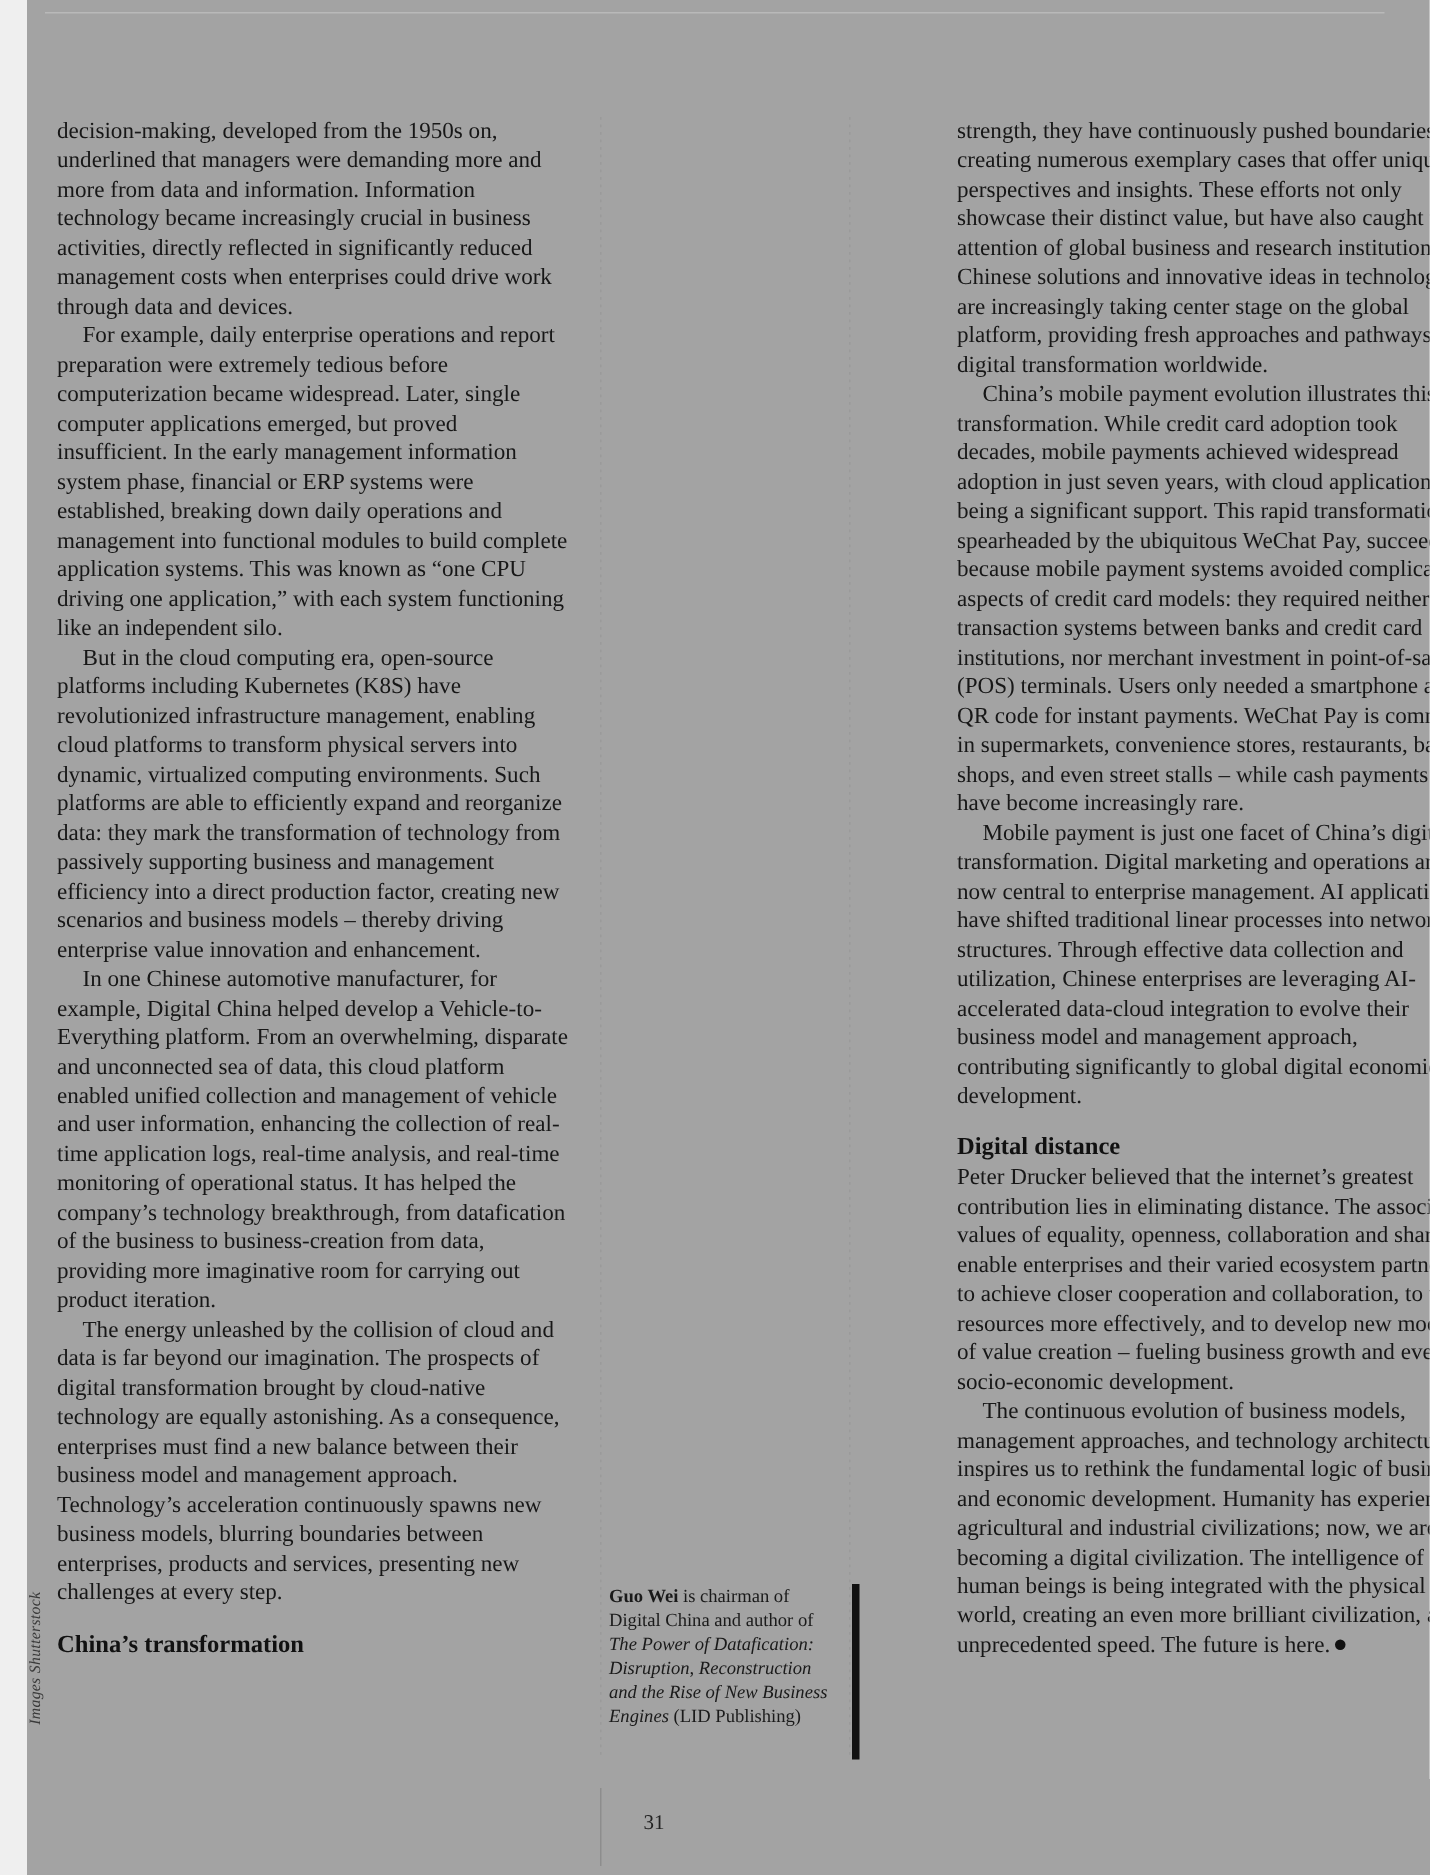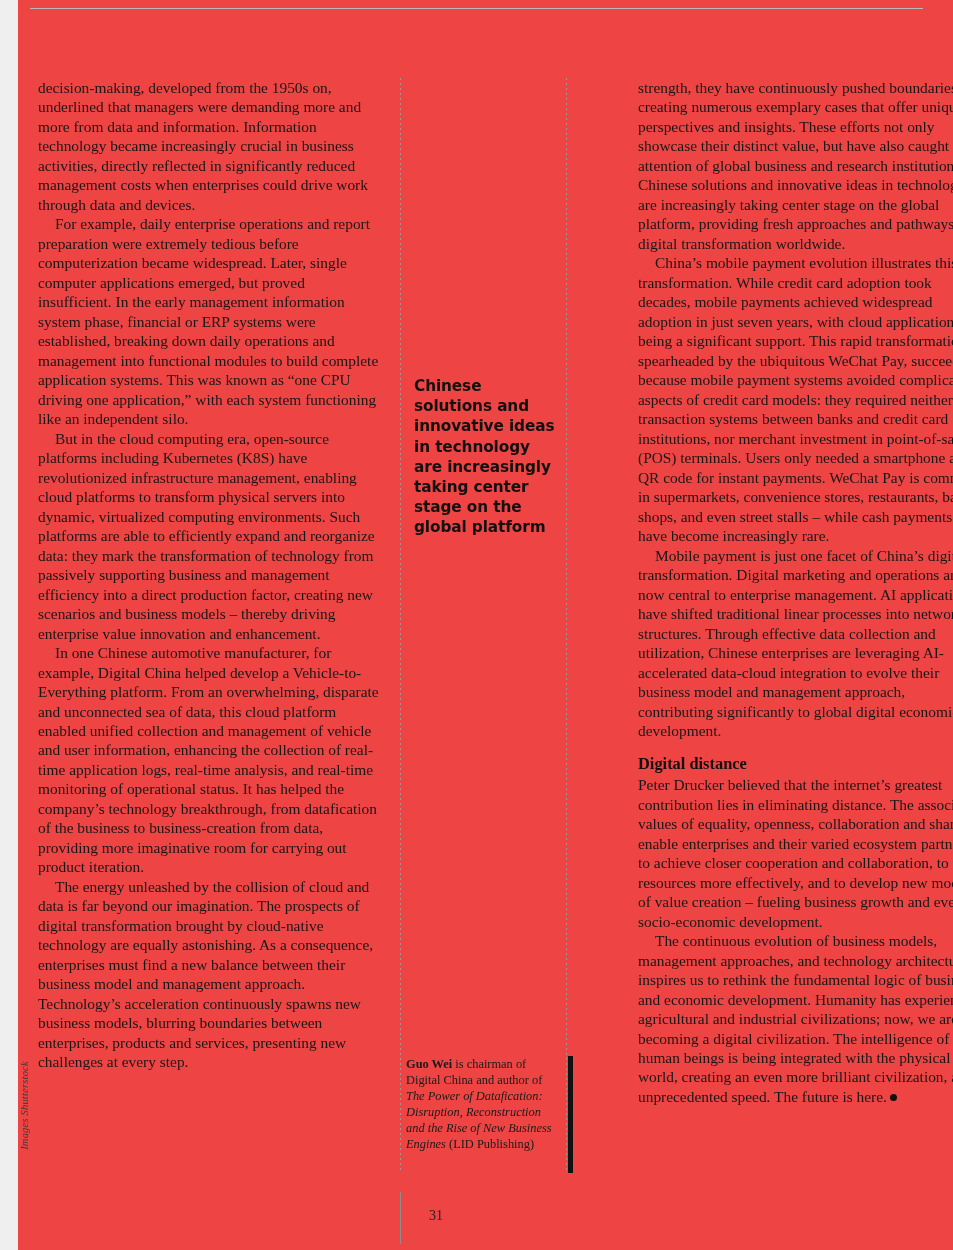--- a/index.html
+++ b/index.html
@@ -13,21 +13,21 @@
     font-family: "Liberation Serif", serif;
     color: #1a1a1a;
     position: relative;
     overflow: hidden;
   }
   .page {
     position: absolute;
     left: 0; top: 0;
     width: 953px;
     height: 1250px;
-    background: #ef4444;
+    background: #a3a3a3;
   }
   .top-rule {
     position: absolute;
     left: 30px;
     top: 8px;
     width: 893px;
     height: 1px;
     background: #b9b9b9;
   }
   .left-edge-bar {
@@ -175,26 +175,26 @@
   <div class="left-edge-bar"></div>
 
   <div class="credit">Images Shutterstock</div>
 
   <div class="col col-left">
     <p>decision-making, developed from the 1950s on, underlined that managers were demanding more and more from data and information. Information technology became increasingly crucial in business activities, directly reflected in significantly reduced management costs when enterprises could drive work through data and devices.</p>
     <p>For example, daily enterprise operations and report preparation were extremely tedious before computerization became widespread. Later, single computer applications emerged, but proved insufficient. In the early management information system phase, financial or ERP systems were established, breaking down daily operations and management into functional modules to build complete application systems. This was known as “one CPU driving one application,” with each system functioning like an independent silo.</p>
     <p>But in the cloud computing era, open-source platforms including Kubernetes (K8S) have revolutionized infrastructure management, enabling cloud platforms to transform physical servers into dynamic, virtualized computing environments. Such platforms are able to efficiently expand and reorganize data: they mark the transformation of technology from passively supporting business and management efficiency into a direct production factor, creating new scenarios and business models – thereby driving enterprise value innovation and enhancement.</p>
     <p>In one Chinese automotive manufacturer, for example, Digital China helped develop a Vehicle-to-Everything platform. From an overwhelming, disparate and unconnected sea of data, this cloud platform enabled unified collection and management of vehicle and user information, enhancing the collection of real-time application logs, real-time analysis, and real-time monitoring of operational status. It has helped the company’s technology breakthrough, from datafication of the business to business-creation from data, providing more imaginative room for carrying out product iteration.</p>
     <p>The energy unleashed by the collision of cloud and data is far beyond our imagination. The prospects of digital transformation brought by cloud-native technology are equally astonishing. As a consequence, enterprises must find a new balance between their business model and management approach. Technology’s acceleration continuously spawns new business models, blurring boundaries between enterprises, products and services, presenting new challenges at every step.</p>
+    <p class="subhead">China’s transformation</p>
   </div>
 
   <div class="dotted-rule dotted-left"></div>
   <div class="dotted-rule dotted-right"></div>
 
-  <div class="pullquote">Chinese solutions and innovative ideas in technology are increasingly taking center stage on the global platform</div>
 
   <div class="bio"><span class="name">Guo Wei</span><span> is chairman of Digital China and author of </span><span class="title-italic">The Power of Datafication: Disruption, Reconstruction and the Rise of New Business Engines</span><span> (LID Publishing)</span></div>
   <div class="bio-bar"></div>
 
   <div class="col col-right">
     <p>strength, they have continuously pushed boundaries, creating numerous exemplary cases that offer unique perspectives and insights. These efforts not only showcase their distinct value, but have also caught the attention of global business and research institutions. Chinese solutions and innovative ideas in technology are increasingly taking center stage on the global platform, providing fresh approaches and pathways for digital transformation worldwide.</p>
     <p>China’s mobile payment evolution illustrates this transformation. While credit card adoption took decades, mobile payments achieved widespread adoption in just seven years, with cloud applications being a significant support. This rapid transformation, spearheaded by the ubiquitous WeChat Pay, succeeded because mobile payment systems avoided complicated aspects of credit card models: they required neither transaction systems between banks and credit card institutions, nor merchant investment in point-of-sale (POS) terminals. Users only needed a smartphone and QR code for instant payments. WeChat Pay is common in supermarkets, convenience stores, restaurants, barber shops, and even street stalls – while cash payments have become increasingly rare.</p>
     <p>Mobile payment is just one facet of China’s digital transformation. Digital marketing and operations are now central to enterprise management. AI applications have shifted traditional linear processes into networked structures. Through effective data collection and utilization, Chinese enterprises are leveraging AI-accelerated data-cloud integration to evolve their business model and management approach, contributing significantly to global digital economic development.</p>
     <p class="subhead">Digital distance</p>
     <p>Peter Drucker believed that the internet’s greatest contribution lies in eliminating distance. The associated values of equality, openness, collaboration and sharing, enable enterprises and their varied ecosystem partners to achieve closer cooperation and collaboration, to use resources more effectively, and to develop new models of value creation – fueling business growth and even socio-economic development.</p>

